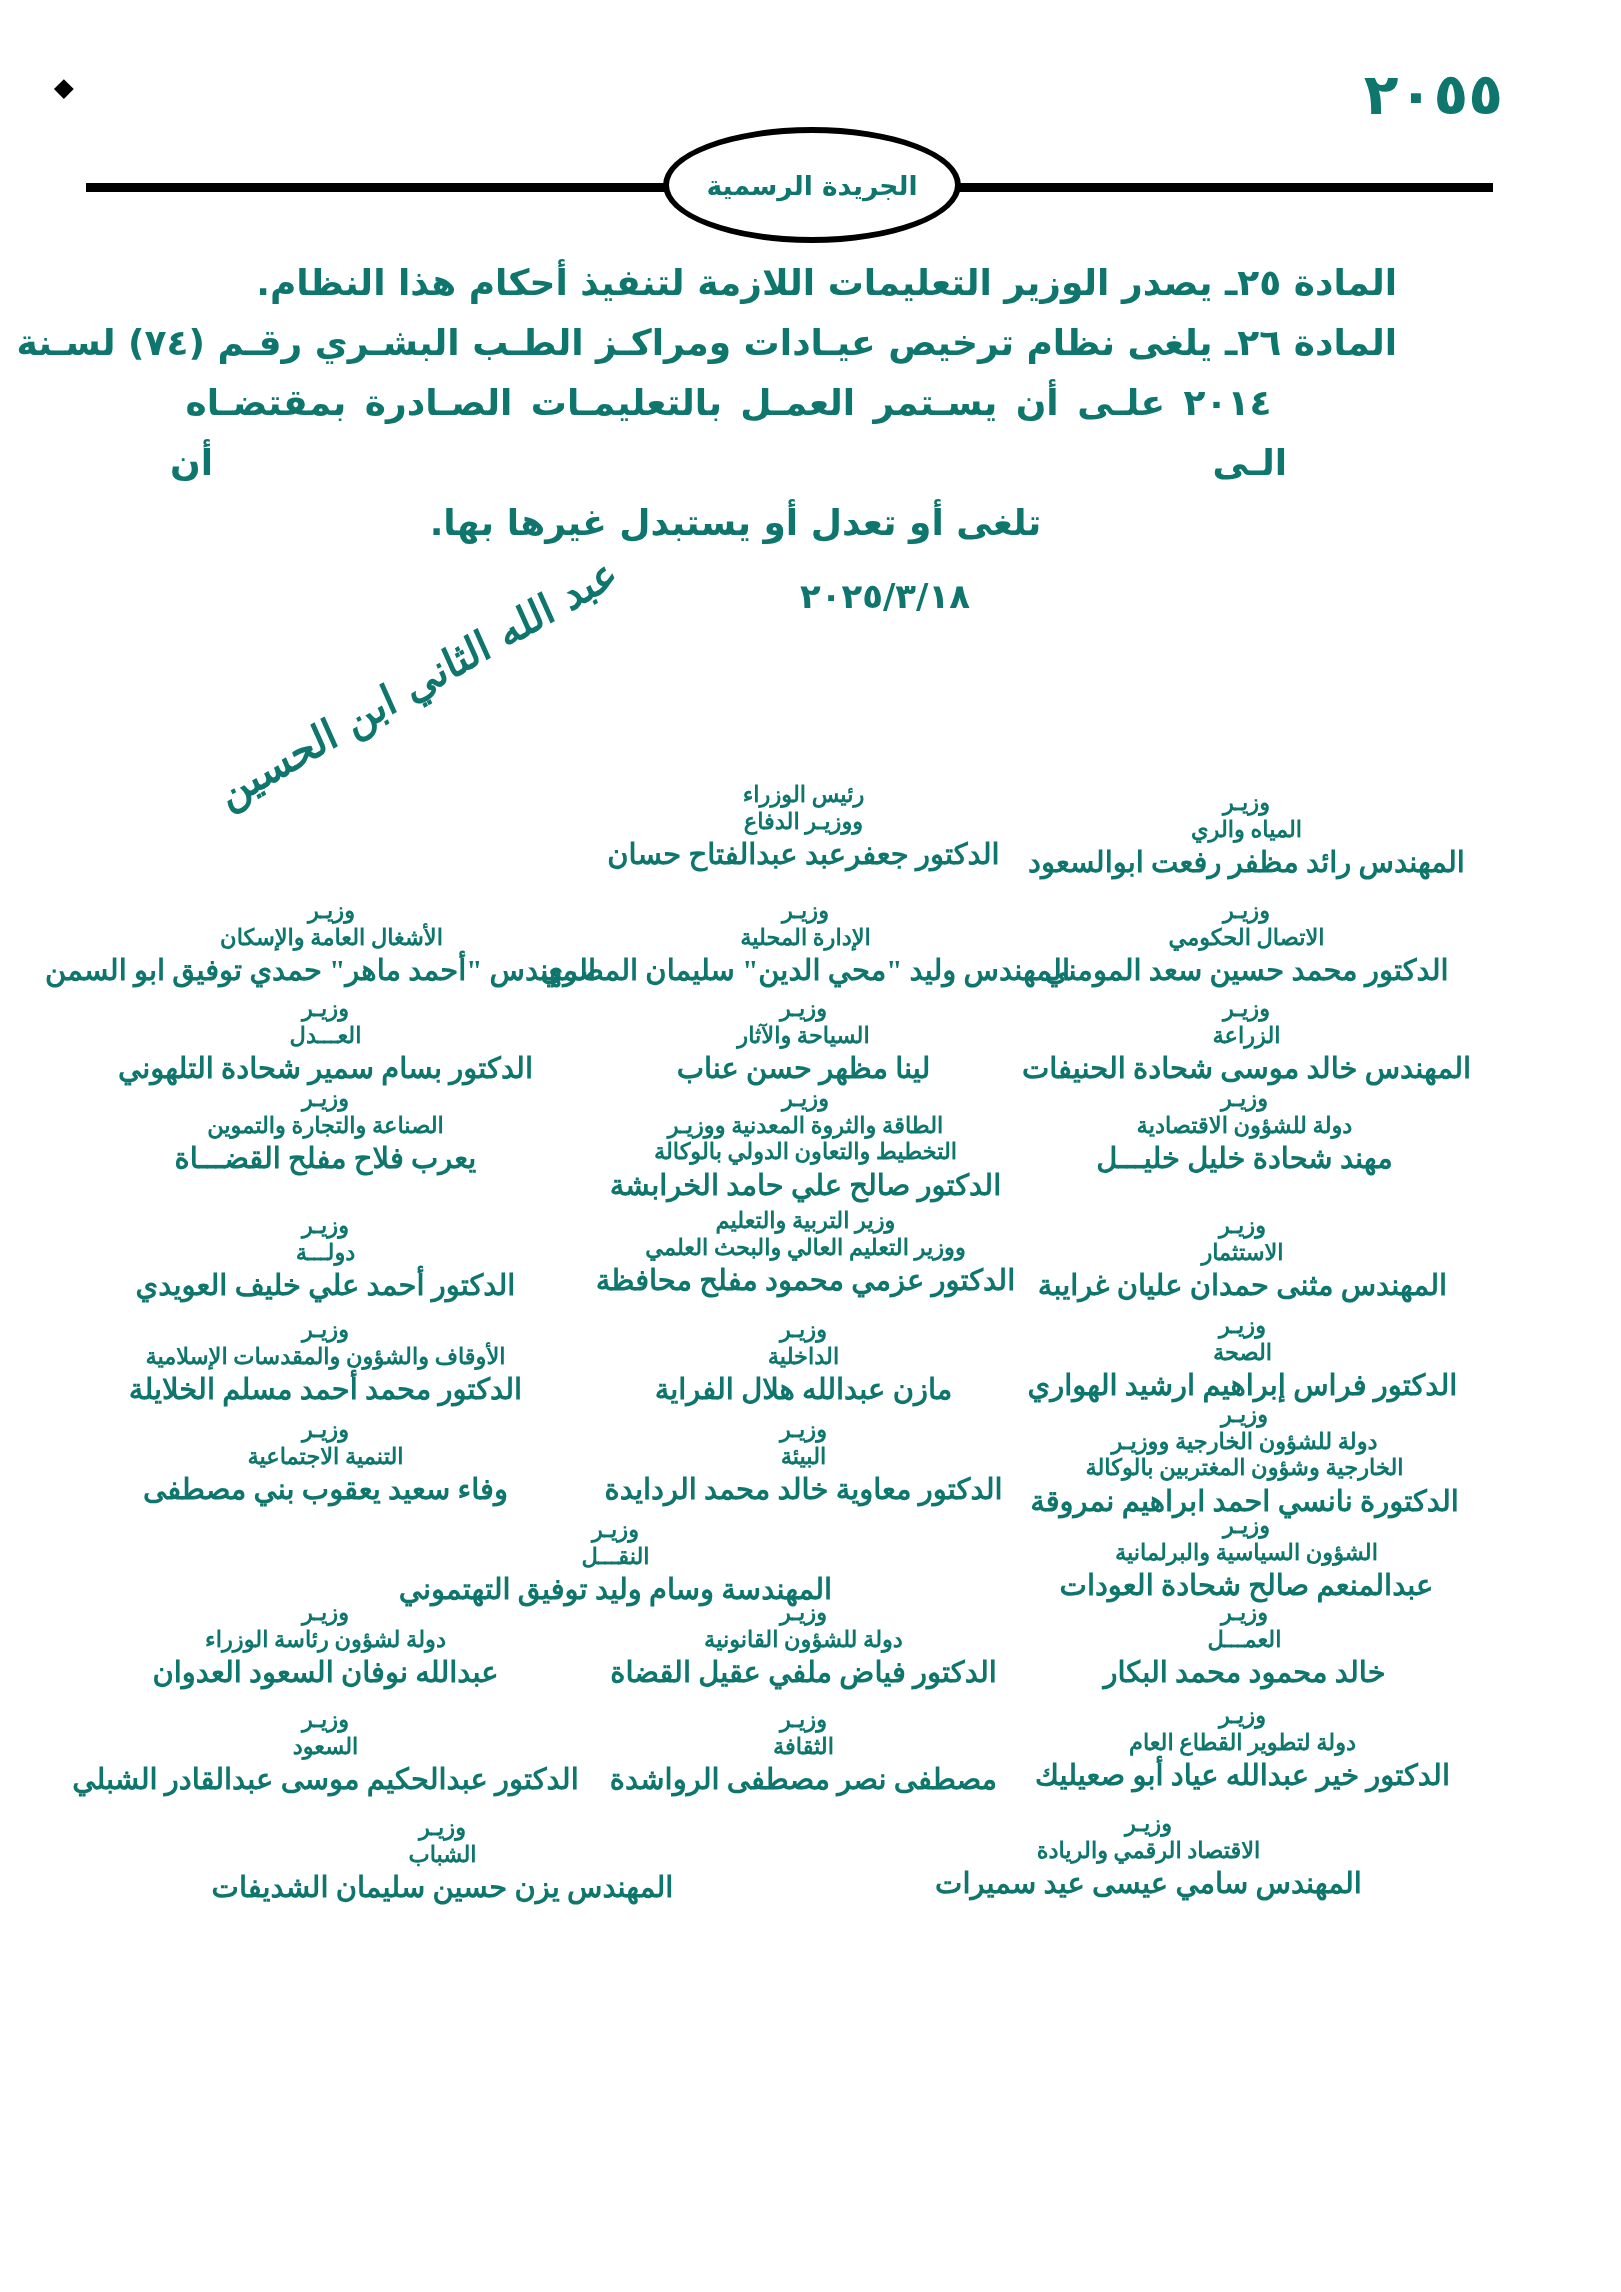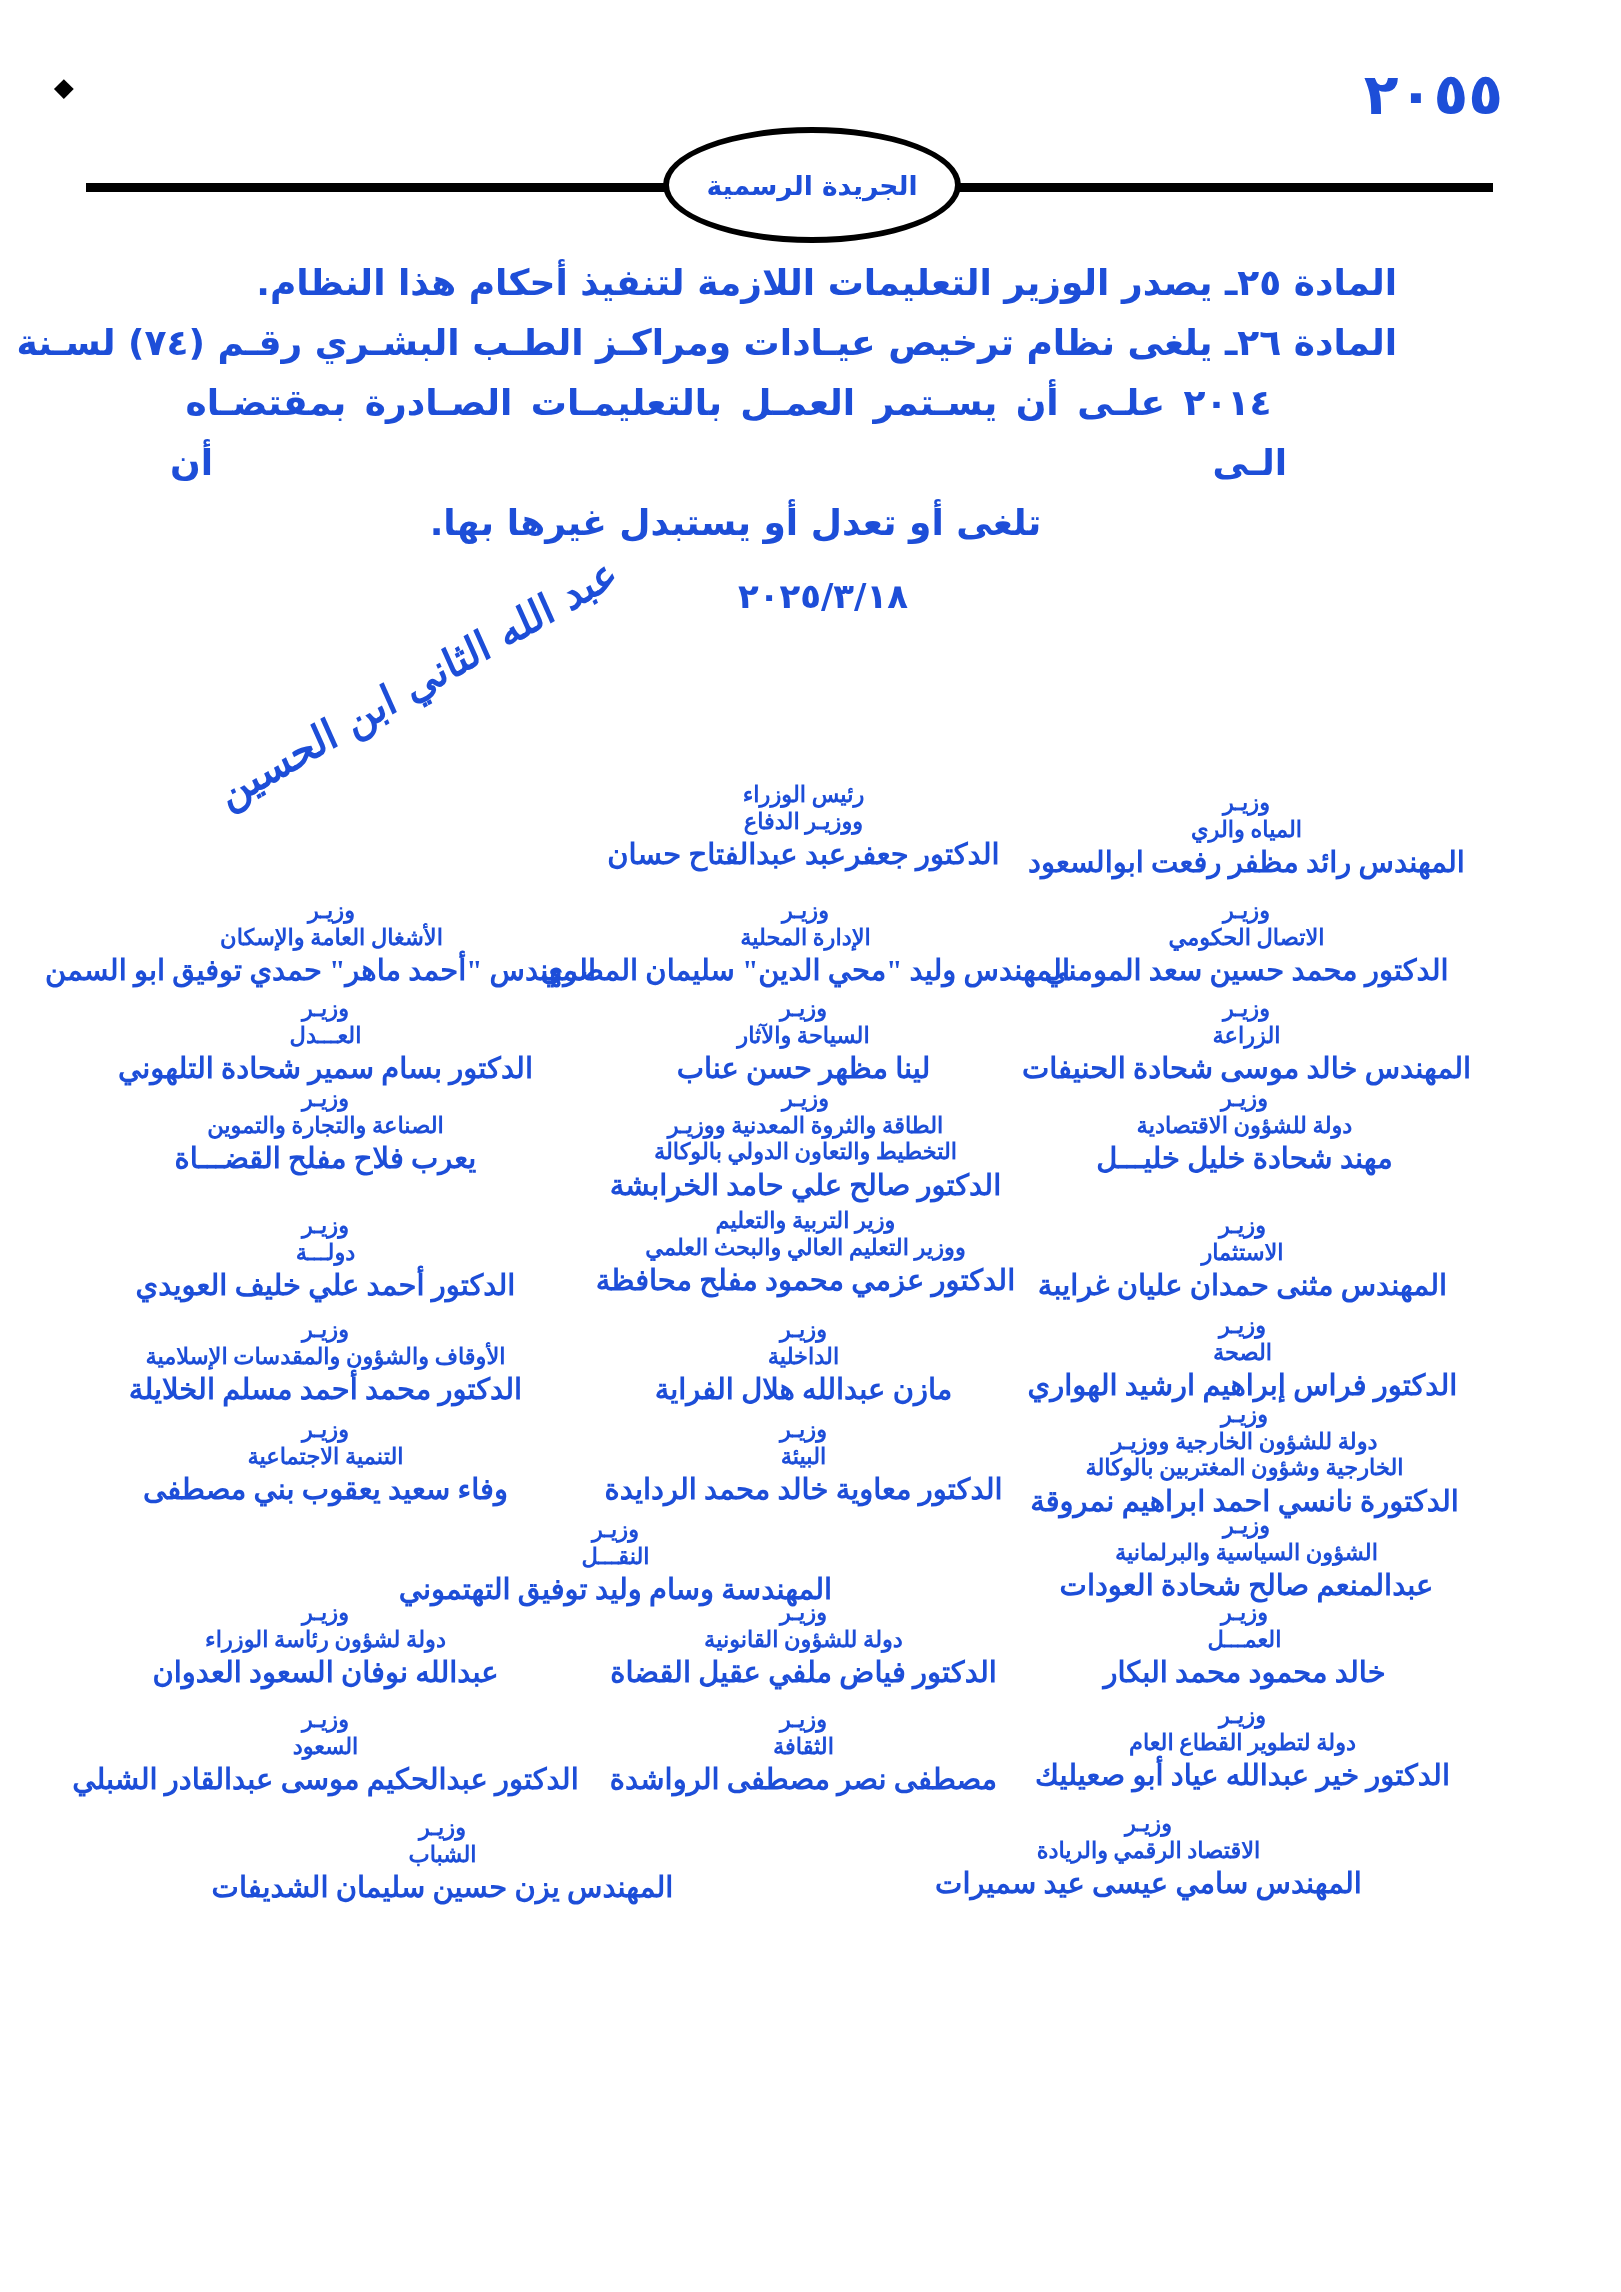--- a/index.html
+++ b/index.html
@@ -1,33 +1,33 @@
 <!DOCTYPE html>
 <html lang="ar" dir="rtl"><head>
 <meta charset="utf-8">
 <style>
   html,body{margin:0;padding:0;background:#9a9a9a;}
   .page{
     position:relative;width:1621px;height:2293px;background:#ffffff;
-    font-family:"DejaVu Sans",sans-serif;color:#1d4ed8;direction:rtl;overflow:hidden;
+    font-family:"DejaVu Sans",sans-serif;color:#0f766e;direction:rtl;overflow:hidden;
     margin:0 auto;
   }
   .ink-mark{position:absolute;top:82px;left:57px;width:13.7px;height:13.7px;background:#000;transform:rotate(45deg);}
   .page-number{position:absolute;top:61px;right:118px;font-size:57px;font-weight:bold;letter-spacing:2px;}
   .header-rule{position:absolute;top:183px;left:86px;width:1407px;height:8.8px;background:#000;}
   .banner-ellipse{
     position:absolute;top:127px;left:663px;width:286px;height:104px;background:#fff;
     border:6.9px solid #000;border-radius:50%;display:flex;align-items:center;justify-content:center;z-index:2;
   }
   .banner-text{font-size:26.5px;font-weight:bold;white-space:nowrap;}
   .body-text{position:absolute;top:253px;right:224px;width:1274px;font-size:36px;font-weight:bold;line-height:60px;}
   .line-right{white-space:nowrap;}
   .line-stretch{text-align:center;text-align-last:justify;padding:0 110px 0 47px;word-spacing:5.9px;}
   .line-center{text-align:center;padding:0 78px 0 29px;}
-  .decree-date{position:absolute;top:576px;left:676px;width:294px;text-align:center;font-size:34px;font-weight:bold;direction:ltr;}
+  .decree-date{position:absolute;top:576px;left:676px;width:294px;text-align:right;font-size:34px;font-weight:bold;direction:ltr;}
   .royal-signature{
     position:absolute;top:659px;left:178px;width:480px;text-align:center;
     font-size:41px;font-weight:bold;font-family:"DejaVu Serif",serif;
     transform:rotate(-30deg) skewX(-6deg);transform-origin:center;white-space:nowrap;
   }
   .ministers{position:absolute;top:0;left:0;width:100%;height:100%;}
   .minister{position:absolute;width:529px;text-align:center;font-family:Liberation Serif, serif;}
   .m-title{font-size:22.5px;font-weight:bold;line-height:26.5px;white-space:nowrap;}
   .m-name{font-size:29px;font-weight:bold;line-height:36px;margin-top:1px;white-space:nowrap;}
 </style>

